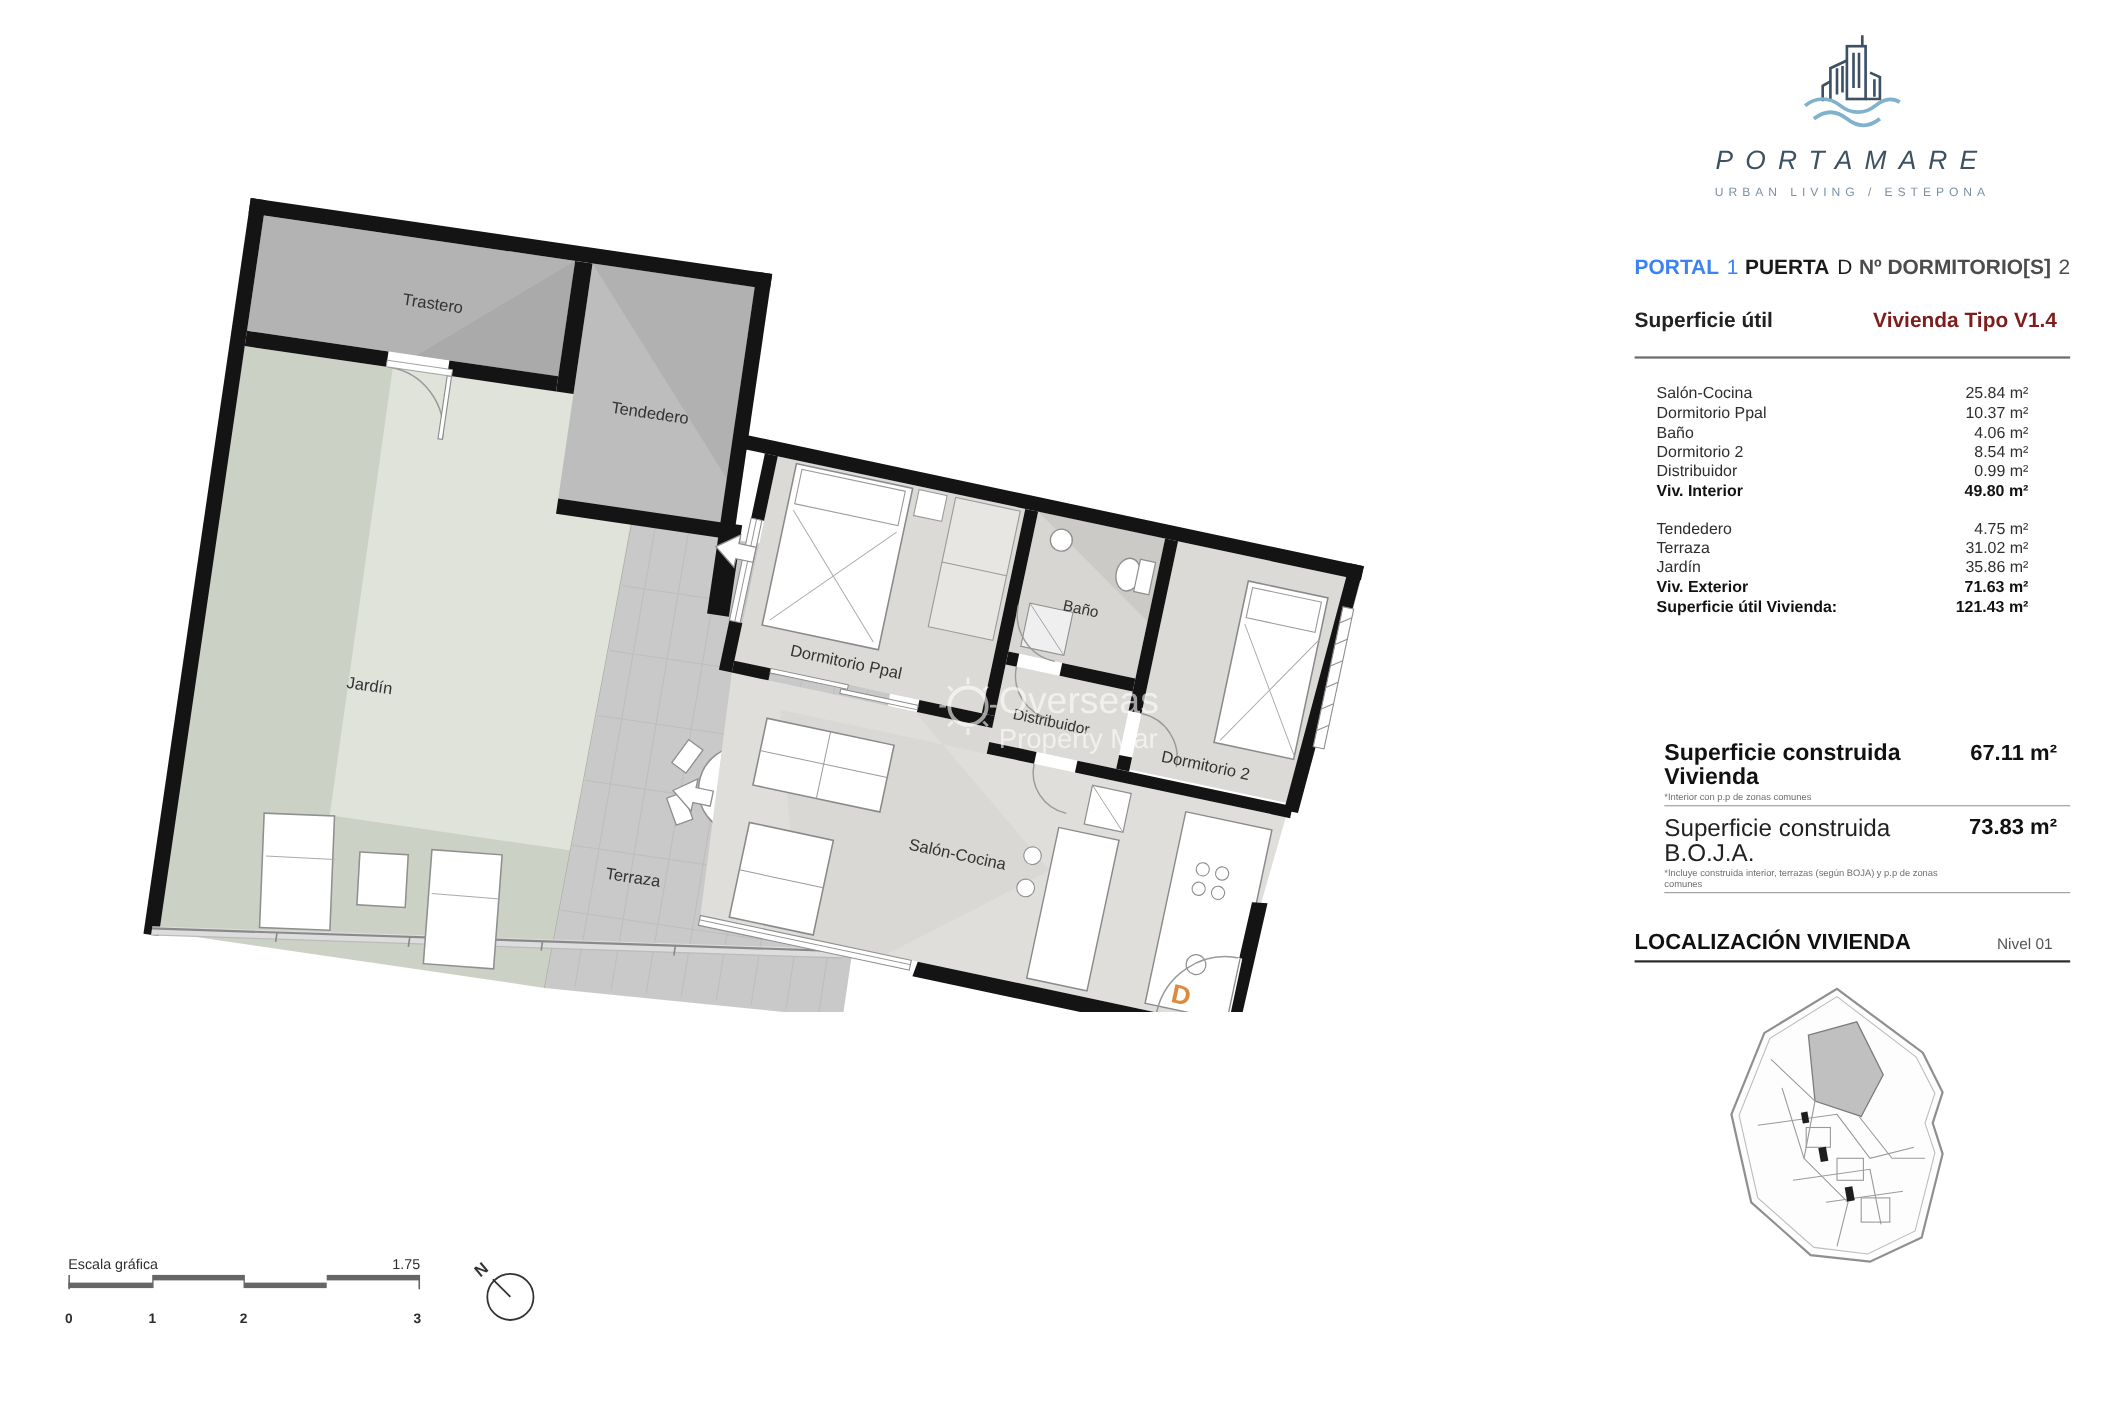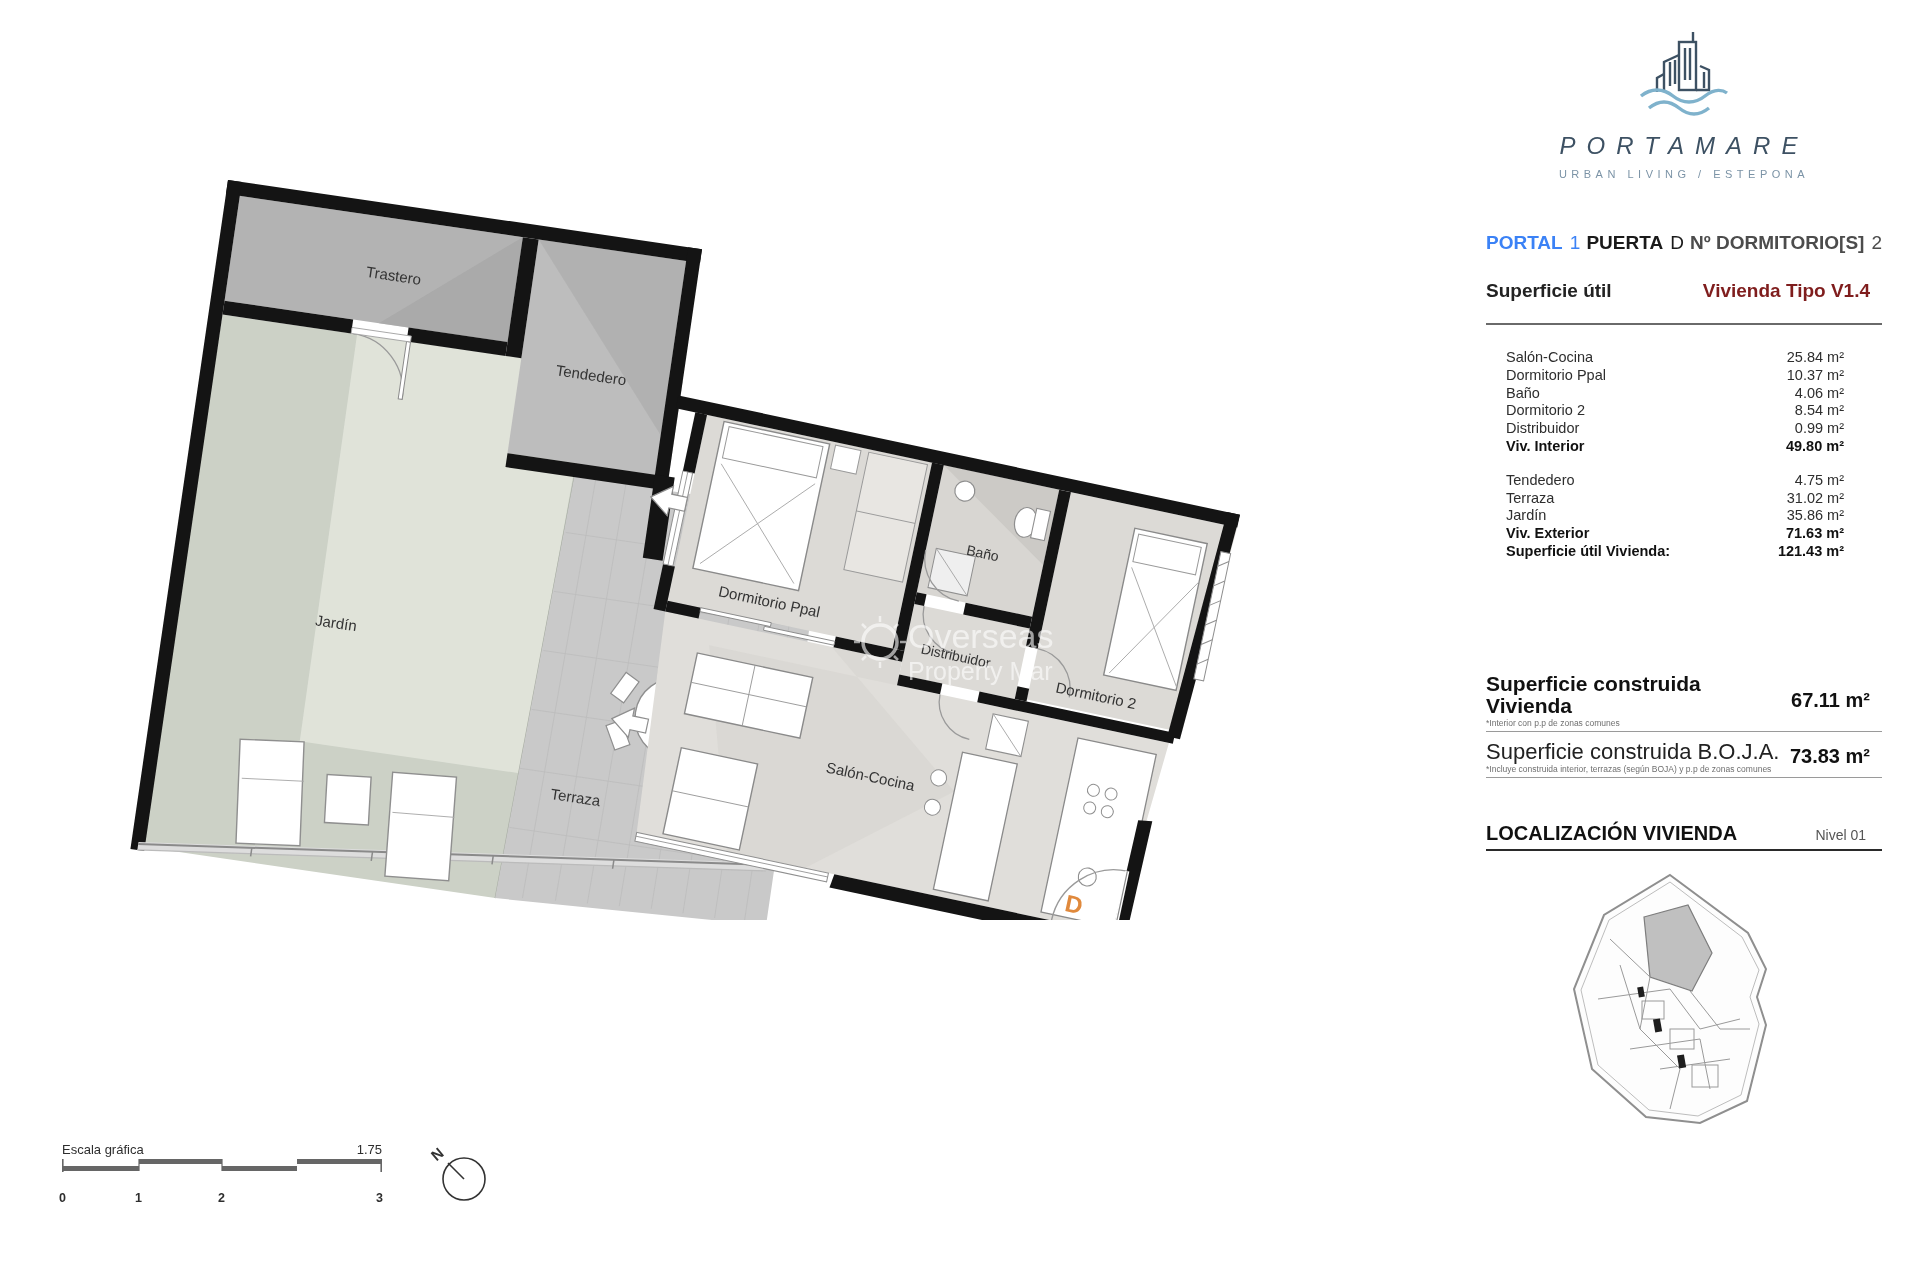--- a/index.html
+++ b/index.html
@@ -27,28 +27,28 @@
   #util-row .r{font-size:19px;font-weight:bold;color:#7f1d1d;margin-right:12px;}
 
   #area-table{margin-top:24px;font-size:14.5px;color:#2e2e2e;}
   #area-table .trow{display:flex;justify-content:space-between;line-height:17.8px;}
   #area-table .trow .v{text-align:right;}
   #area-table .b{font-weight:bold;color:#111;}
   #area-table .gap{height:16px;}
   #area-table{padding-right:38px;padding-left:20px;}
 
   #built{margin-top:112px;}
-  .built-row{display:flex;justify-content:space-between;align-items:center;
-             border-bottom:1.5px solid #9a9a9a;padding-bottom:3px;margin-bottom:8px;}
+  .built-row{display:flex;justify-content:space-between;align-items:flex-start;
+             border-bottom:1.5px solid #9a9a9a;padding-bottom:3px;margin-bottom:8px;margin-left:27px;}
   .built-row .bl .t1{font-size:21px;font-weight:bold;color:#111;line-height:22px;}
   .built-row .bl .t2{font-size:22px;font-weight:normal;color:#222;line-height:23px;}
   .built-row .note{font-size:8.5px;color:#6f6f6f;margin-top:1px;}
   .built-row .bv{font-size:20px;font-weight:bold;color:#111;white-space:nowrap;margin-right:12px;}
 
-  #loc-row{margin-top:44px;border-bottom:2px solid #2a2a2a;padding-bottom:4px;
+  #loc-row{margin-top:34px;border-bottom:2px solid #2a2a2a;padding-bottom:4px;
            display:flex;justify-content:space-between;align-items:baseline;}
   #loc-row .l{font-size:20px;font-weight:bold;color:#111;}
   #loc-row .r{font-size:14px;color:#555;margin-right:16px;}
 
   
   #scalebar{position:absolute;left:62px;top:1142px;width:320px;}
   #scale-top{display:flex;justify-content:space-between;font-size:13px;color:#2e2e2e;}
   #scale-ticks{display:flex;font-size:12.5px;font-weight:bold;color:#2e2e2e;margin-top:14px;position:relative;height:14px;}
   #scale-ticks span{position:absolute;}
 

